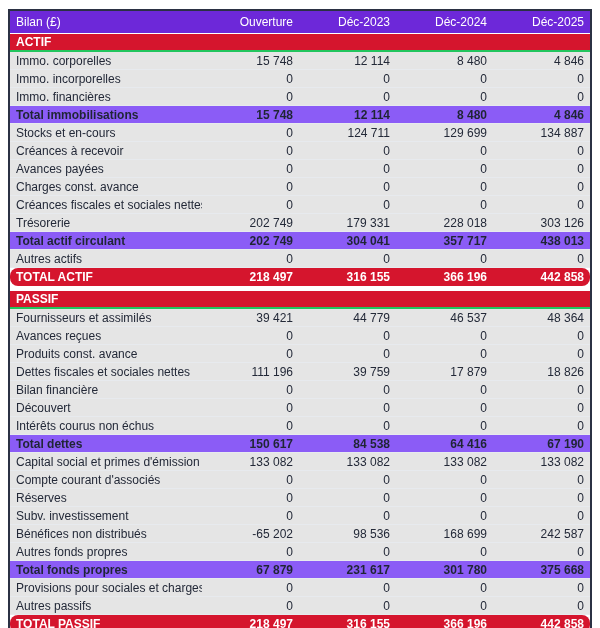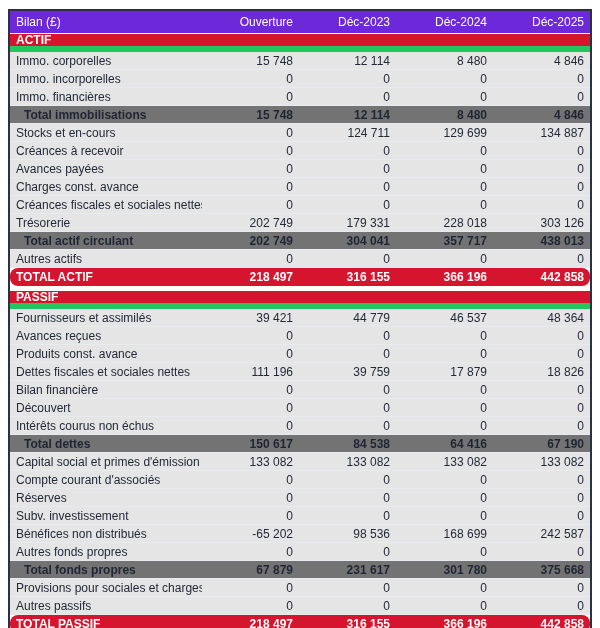--- a/index.html
+++ b/index.html
@@ -48,27 +48,26 @@
     flex: 0 0 97px;
     text-align: right;
     padding-right: 6px;
     white-space: nowrap;
   }
 
   .row.section {
     background: #d5152d;
     color: #ffffff;
     font-weight: 700;
-    border-bottom: 6px solid #22c55e;
+    border-bottom: 2px solid #22c55e;
   }
   .row.subtotal {
-    background: #737373;
+    background: #8b5cf6;
     font-weight: 700;
     color: #1f2534;
-    padding-left: 8px;
   }
   .row.grand {
     background: #d5152d;
     color: #ffffff;
     font-weight: 700;
     border-bottom: none;
     border-radius: 8px;
   }
   .row.spacer {
     height: 5px;

